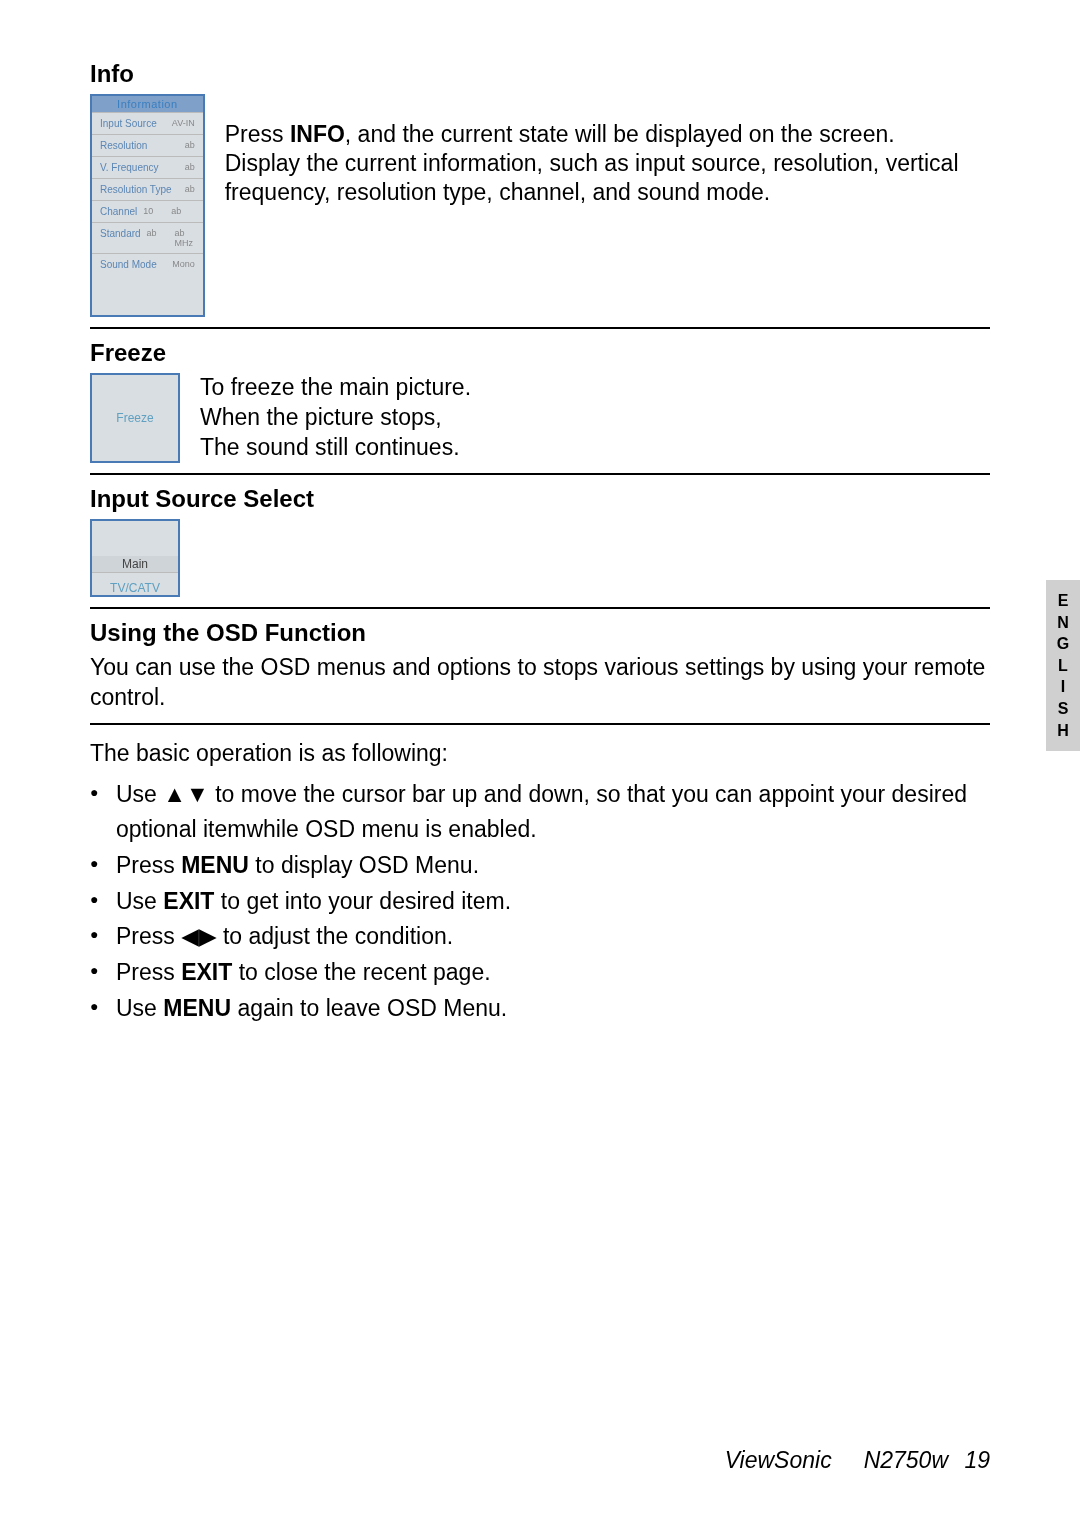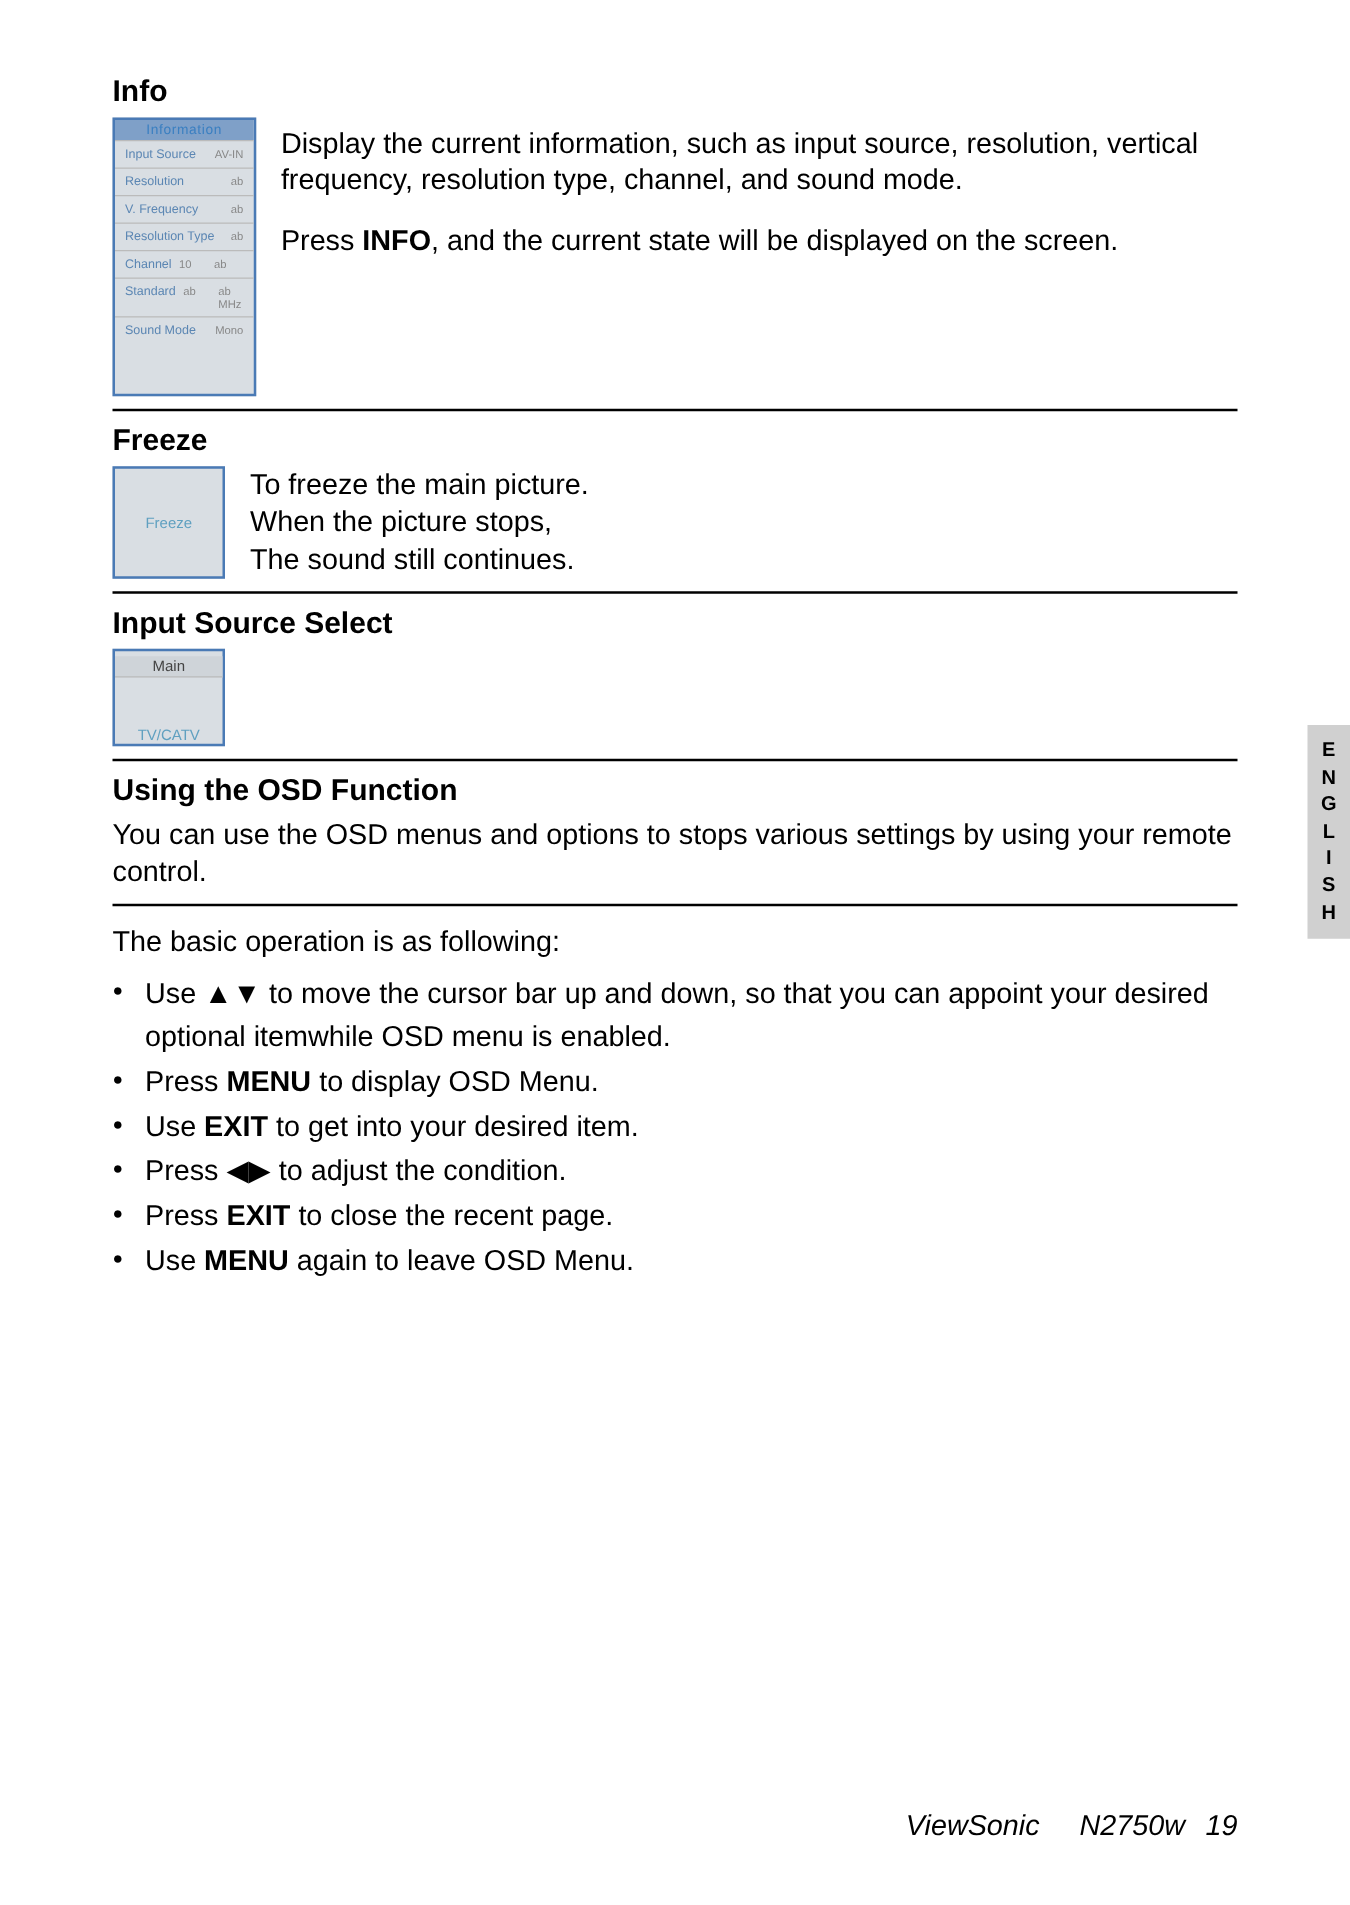--- a/index.html
+++ b/index.html
@@ -15,21 +15,21 @@
   .osd-row .mid { flex: 0 0 auto; margin: 0 6px; }
   .osd-row.three { display: grid; grid-template-columns: 1fr auto 1fr; }
   .osd-row.three .val { text-align: left; padding-left: 12px; }
   .osd-pad { height: 40px; }
   .info-text { font-size: 23px; line-height: 1.25; padding-top: 6px; }
   .inline-bold { font-weight: bold; }
   hr.sep { border: none; border-top: 2px solid #000; margin: 10px 0 10px 0; }
   .freeze-row { display: flex; align-items: flex-start; gap: 20px; }
   .freeze-box { width: 90px; height: 90px; border: 2px solid #4a7ab5; background: #d9dee3; display: flex; align-items: center; justify-content: center; color: #60a0c0; font-size: 12px; }
   .input-row { display: flex; align-items: flex-start; gap: 20px; }
-  .input-box { width: 90px; height: 78px; border: 2px solid #4a7ab5; background: #d9dee3; display: flex; flex-direction: column; align-items: center; justify-content: space-between; padding-top: 4px; font-size: 12px; }
+  .input-box { width: 90px; height: 78px; border: 2px solid #4a7ab5; background: #d9dee3; display: flex; flex-direction: column; align-items: center; justify-content: flex-end; padding-top: 4px; font-size: 12px; }
   .input-box .main-lbl { color: #444; background: #cfd4d9; width: 100%; text-align: center; padding: 1px 0; border-bottom: 1px solid #bbb; }
   .input-box .sub-lbl { color: #60a0c0; margin-top: 8px; }
   .body-text { font-size: 23px; line-height: 1.3; }
   .bullets { margin-top: 8px; }
   .bullets li { list-style: none; position: relative; padding-left: 26px; font-size: 23px; line-height: 1.55; }
   .bullets li::before { content: '●'; position: absolute; left: 0; top: 0; font-size: 14px; line-height: 30px; }
   .arrow { font-family: Arial, sans-serif; }
   .side-tab { position: absolute; right: 0; top: 580px; width: 34px; background: #d0d0d0; text-align: center; font-weight: bold; font-size: 16px; line-height: 1.35; padding: 10px 0; letter-spacing: 0; }
   .footer { position: absolute; bottom: 50px; right: 90px; font-style: italic; font-size: 23px; }
   .footer .model { font-style: italic; }
@@ -73,24 +73,24 @@
         <span class="mid">ab</span>
         <span class="val">ab   MHz</span>
       </div>
       <div class="osd-row">
         <span class="label">Sound Mode</span>
         <span class="val">Mono</span>
       </div>
       <div class="osd-pad"></div>
     </div>
     <div class="info-text">
-      <p>Display the current information, such as input source, resolution, vertical frequency, resolution type, channel, and sound mode.</p>
       <p style="margin-top:20px;">
         <span>Press </span><span class="inline-bold">INFO</span><span>, and the current state will be displayed on the screen.</span>
       </p>
+      <p>Display the current information, such as input source, resolution, vertical frequency, resolution type, channel, and sound mode.</p>
     </div>
   </div>
 
   <hr class="sep mt-28">
 
   <div class="section-title">Freeze</div>
   <div class="freeze-row">
     <div class="freeze-box">
       <span>Freeze</span>
     </div>

